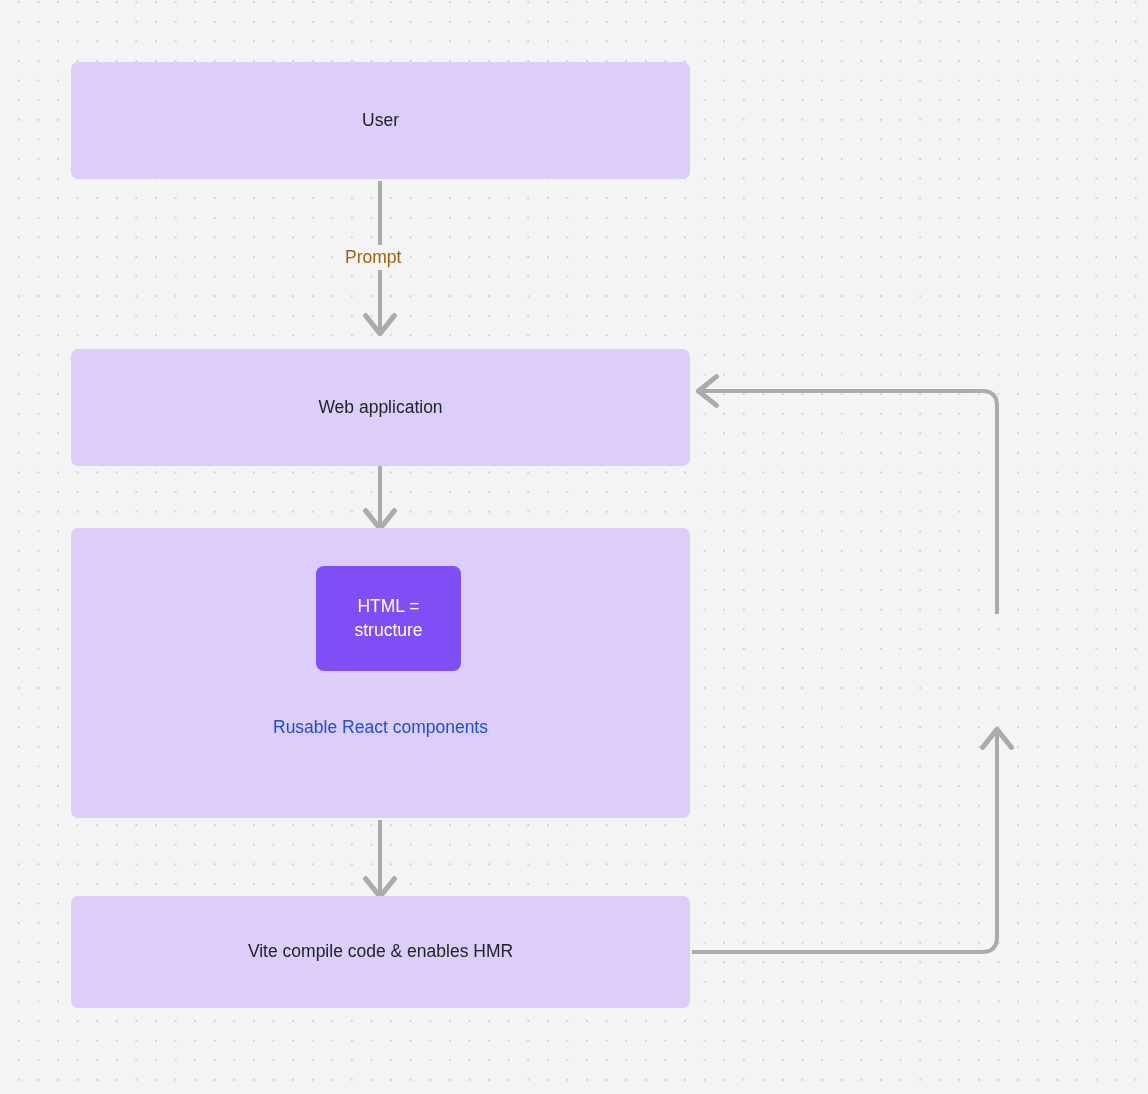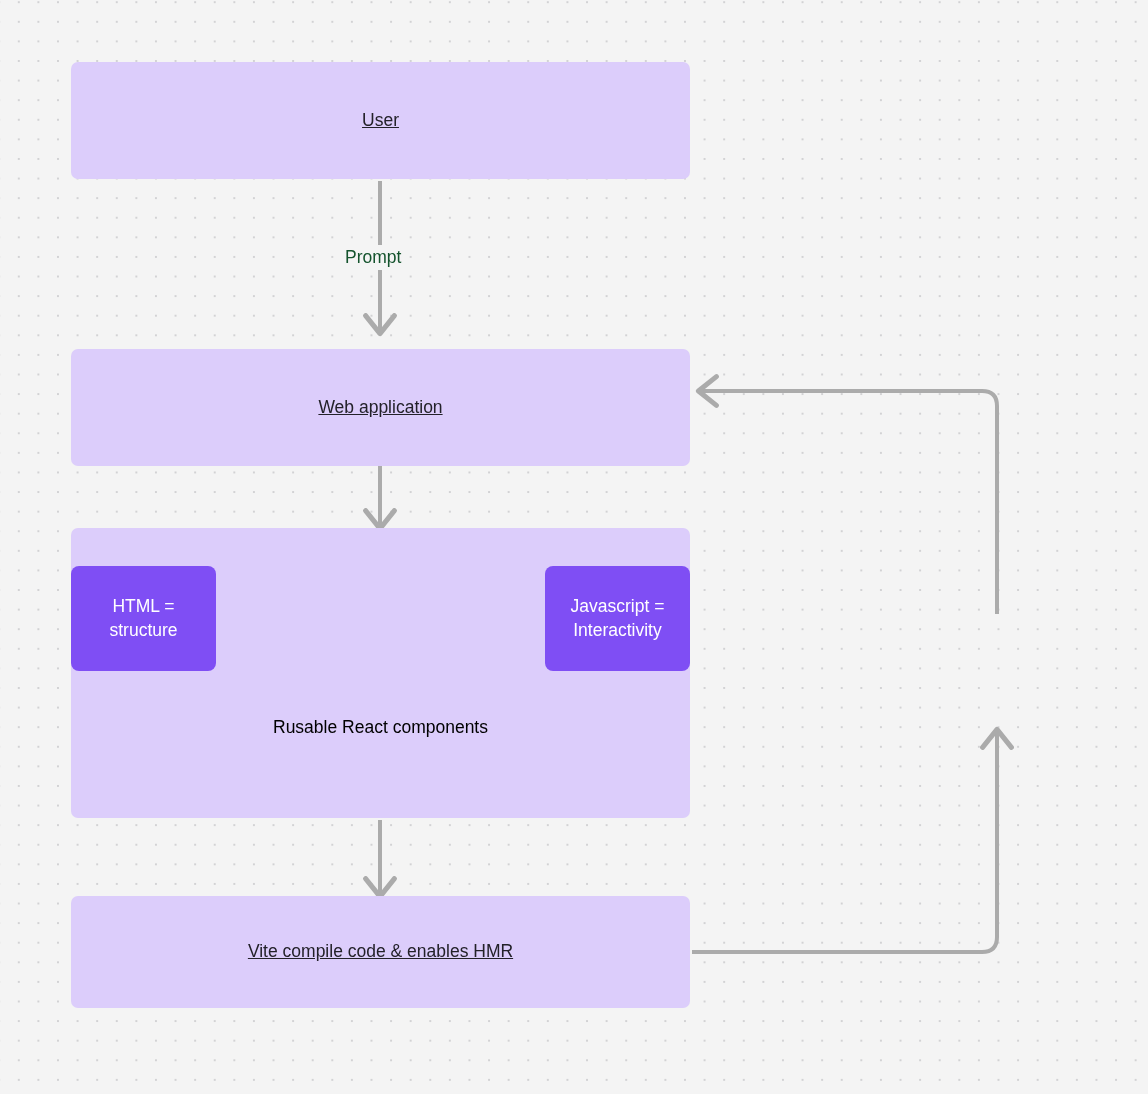--- a/index.html
+++ b/index.html
@@ -30,39 +30,38 @@
     color: #232129;
     font-size: 17.5px;
     line-height: 1.35;
     text-align: center;
     -webkit-font-smoothing: antialiased;
   }
 
   .node-label {
     display: block;
     white-space: pre-line;
-    text-decoration: underline;
   }
 
   
   #node-user        { left: 71px;  top: 62px;  width: 619px; height: 117px; }
   #node-webapp      { left: 71px;  top: 333px; width: 619px; height: 117px; margin-top: 16px; }
   #node-components  { left: 71px;  top: 528px; width: 619px; height: 290px;
                       display: block; }
   #node-vite        { left: 71px;  top: 896px; width: 619px; height: 112px; }
   #node-render      { left: 902px; top: 617px; width: 190px; height: 109px; }
 
   
   .chip-row {
     position: absolute;
-    left: 0;
+    left: 8px;
     top: 38px;
     width: 100%;
     display: flex;
-    justify-content: space-between;
+    justify-content: center;
     gap: 24px;
   }
   .chip {
     box-sizing: border-box;
     width: 145px;
     height: 105px;
     background: #7f4ef4;
     border-radius: 8px;
     display: flex;
     align-items: center;
@@ -74,39 +73,39 @@
     white-space: pre-line;
     -webkit-font-smoothing: antialiased;
   }
 
   .caption {
     position: absolute;
     left: 0;
     top: 188px;
     width: 100%;
     text-align: center;
-    color: #000000;
+    color: #1d4ed8;
     font-size: 17.5px;
     -webkit-font-smoothing: antialiased;
   }
 
   
   #edges {
     position: absolute;
     left: 0;
     top: 0;
     width: 1148px;
     height: 1094px;
     pointer-events: none;
   }
 
   
   .edge-label {
     position: absolute;
-    color: #14532d;
+    color: #a16207;
     font-size: 17.5px;
     background: #f4f4f4;
     padding: 2px 6px;
     -webkit-font-smoothing: antialiased;
     white-space: nowrap;
   }
   #edge-label-prompt {
     left: 339px;
     top: 245px;
   }
@@ -151,24 +150,20 @@
   <div class="node" id="node-webapp">
     <span class="node-label">Web application</span>
   </div>
 
   <div class="node" id="node-components">
     <div class="chip-row">
       <div class="chip">
         <span>HTML =
 structure</span>
       </div>
-      <div class="chip">
-        <span>Javascript =
-Interactivity</span>
-      </div>
     </div>
     <div class="caption">Rusable React components</div>
   </div>
 
   <div class="node" id="node-vite">
     <span class="node-label">Vite compile code &amp; enables HMR</span>
   </div>
 
 
   <div class="edge-label" id="edge-label-prompt">Prompt</div>

